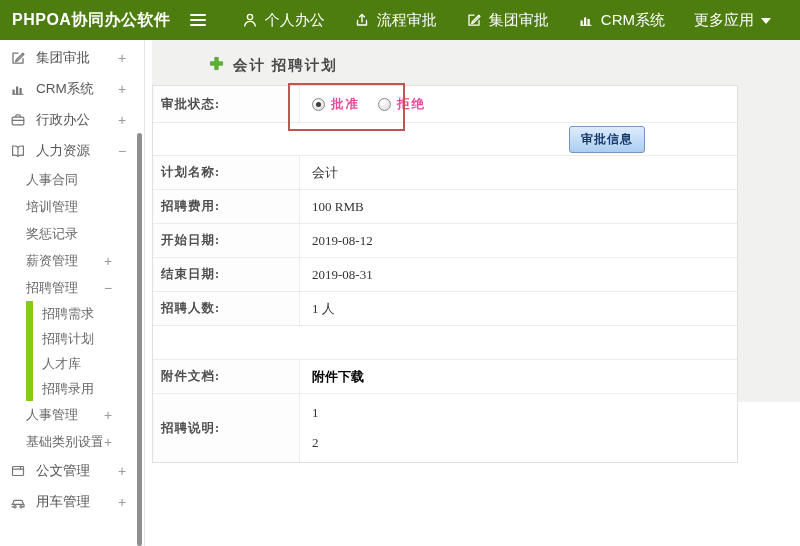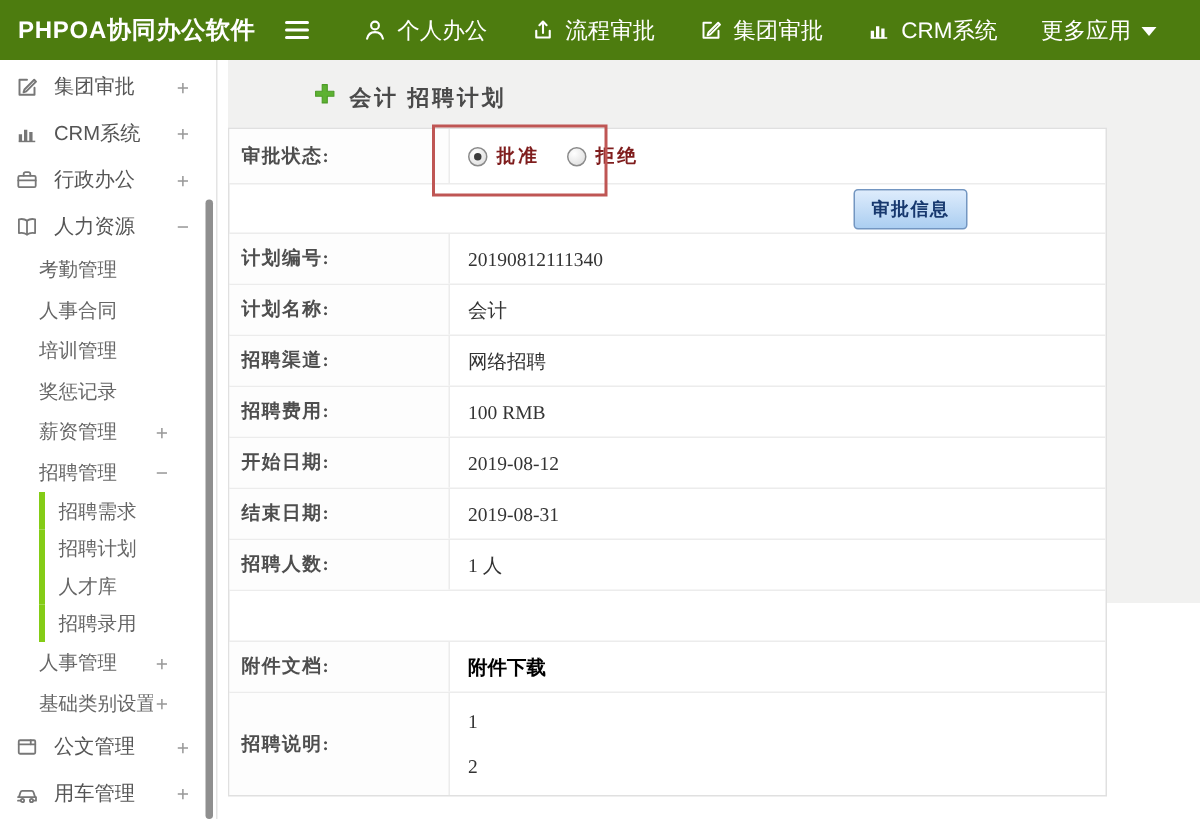--- a/index.html
+++ b/index.html
@@ -14,21 +14,21 @@
   .nav-item { display:flex; align-items:center; gap:7px; margin-right:29px; font-size:15px; cursor:pointer; white-space:nowrap; }
   .nav-icon { display:flex; align-items:center; color:#fff; }
   .caret { width:0; height:0; border-left:5px solid transparent; border-right:5px solid transparent; border-top:6px solid #fff; margin-top:2px; }
 
   
   .sidebar { position:absolute; left:0; top:40px; width:145px; height:506px; background:#fff;
              border-right:1px solid #e4e4e4; padding-top:2px; }
   .side-item { display:flex; align-items:center; color:#555; cursor:pointer; }
   .lv1 { height:31px; padding-left:10px; font-size:13.5px; }
   .lv2 { height:27px; padding-left:26px; font-size:13px; color:#666; }
-  .lv3 { height:25px; margin-left:26px; border-left:4px solid #84cc16; padding-left:9px; font-size:13px; color:#666; }
+  .lv3 { height:25px; margin-left:26px; border-left:7px solid #84cc16; padding-left:9px; font-size:13px; color:#666; }
   .s-icon { width:17px; margin-right:9px; display:flex; align-items:center; color:#777; }
   .s-label { flex:1; white-space:nowrap; overflow:hidden; }
   .expander { color:#999; font-size:14px; width:12px; text-align:center; }
   .lv1 > .expander { margin-right:16px; }
   .lv2 > .expander { margin-right:30px; }
   .sb-scroll { position:absolute; right:2px; top:93px; width:5px; height:413px; background:#8f8f8f; border-radius:3px; }
 
   
   .main { position:absolute; left:152px; top:40px; width:654px; height:362px; background:#f1f1f0; }
   .page-header { height:20px; margin:15px 0 10px 57px; display:flex; align-items:center; gap:9px; }
@@ -45,21 +45,21 @@
   .row-radio { height:37px; }
   .row-button { height:33px; justify-content:flex-end; padding-right:92px; }
   .row-tall { height:68px; }
   .row-tall .fvalue { white-space:pre-line; line-height:2.3; }
 
   .radio-cell { display:flex; align-items:center; }
   .radio { width:13px; height:13px; border-radius:50%; border:1px solid #8a8a8a; position:relative;
            background:radial-gradient(circle at 35% 30%, #ffffff, #d9d9d9); margin-right:6px; cursor:pointer; }
   .radio.checked::after { content:''; position:absolute; left:3px; top:3px; right:3px; bottom:3px;
            border-radius:50%; background:#3c3c3c; }
-  .radio-label { font-family:"Liberation Serif", serif; font-weight:bold; font-size:12.5px; color:#7f1d1d;
+  .radio-label { font-family:"Liberation Serif", serif; font-weight:bold; font-size:12.5px; color:#ec4899;
            letter-spacing:2px; margin-right:18px; }
   .red-box { position:absolute; left:135px; top:-3px; width:117px; height:48px; border:2px solid #bf5654; pointer-events:none; }
 
   .approve-btn { background:linear-gradient(#deecfc, #abcef1); border:1px solid #7396c1; border-radius:3px;
            color:#17386e; font-weight:bold; font-size:12px; font-family:"Liberation Serif", serif;
            padding:4px 11px; letter-spacing:1px; cursor:pointer; }
   .attach-link { color:#000000; font-weight:bold; text-decoration:none; cursor:pointer; }
 </style>
 </head>
 <body>
@@ -167,25 +167,20 @@
     <span class="s-icon">
           <svg width="16" height="16" viewBox="0 0 16 16" fill="none" stroke="currentColor" stroke-linecap="round" stroke-linejoin="round" stroke-width="1.2">
             <path d="M8 4.2C6.6 3 4.6 2.8 2.6 3.2v9.2c2-.4 4-.2 5.4 1 1.4-1.2 3.4-1.4 5.4-1V3.2C11.4 2.8 9.4 3 8 4.2z"></path>
             <path d="M8 4.2v9.2"></path>
           </svg>
         </span>
     <span class="s-label">人力资源</span>
     <span class="expander">−</span>
   </div>
 
-  <div class="side-item lv2">
-
-    <span class="s-label">考勤管理</span>
-
-  </div>
 
   <div class="side-item lv2">
 
     <span class="s-label">人事合同</span>
 
   </div>
 
   <div class="side-item lv2">
 
     <span class="s-label">培训管理</span>
@@ -292,34 +287,26 @@
         <span class="radio-label">批准</span>
         <span class="radio" id="radio-1"></span>
         <span class="radio-label">拒绝</span>
       </div>
     </div>
     <div class="red-box"></div>
     <div class="frow row-button">
       <button class="approve-btn">审批信息</button>
     </div>
 
-  <div class="frow row-std">
-    <div class="flabel">计划编号:</div>
-    <div class="fvalue">20190812111340</div>
-  </div>
 
   <div class="frow row-std">
     <div class="flabel">计划名称:</div>
     <div class="fvalue">会计</div>
   </div>
 
-  <div class="frow row-std">
-    <div class="flabel">招聘渠道:</div>
-    <div class="fvalue">网络招聘</div>
-  </div>
 
   <div class="frow row-std">
     <div class="flabel">招聘费用:</div>
     <div class="fvalue">100 RMB</div>
   </div>
 
   <div class="frow row-std">
     <div class="flabel">开始日期:</div>
     <div class="fvalue">2019-08-12</div>
   </div>

